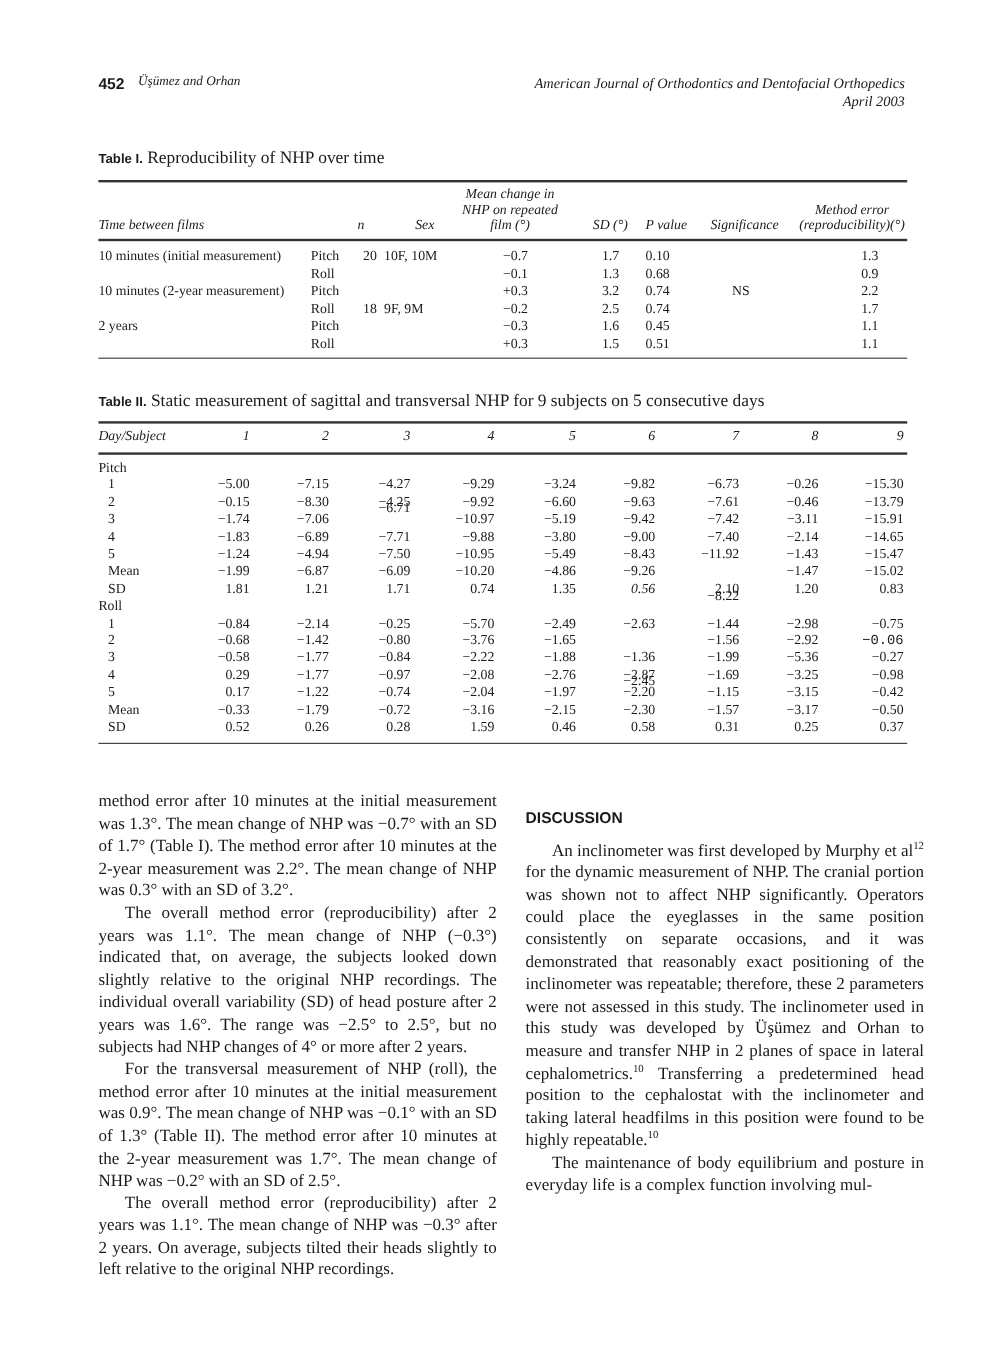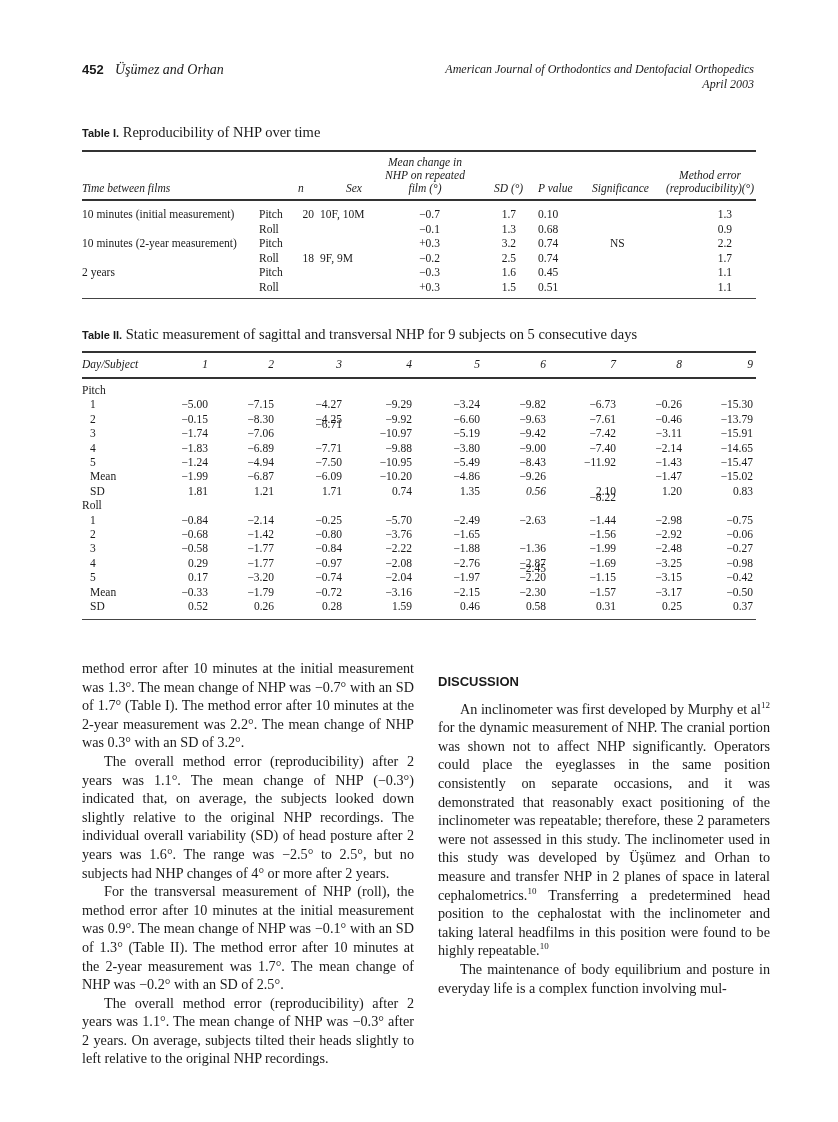--- a/index.html
+++ b/index.html
@@ -1,20 +1,20 @@
 <!DOCTYPE html>
 <html><head>
 <meta charset="utf-8">
 <style>
   html, body { margin: 0; padding: 0; background: #ffffff; }
   body { width: 838px; height: 1122px; position: relative; overflow: hidden;
          font-family: "Liberation Serif", serif; color: #1a1a1a; }
   .abs { position: absolute; }
   .hdr-num { left: 82px; top: 62px; font-family: "Liberation Sans", sans-serif; font-weight: bold; font-size: 13px; }
-  .hdr-auth { left: 115px; top: 62px; font-style: italic; font-size: 14px; }
+  .hdr-auth { left: 115px; top: 62px; font-style: italic; font-size: 11px; }
   .hdr-journal { right: 84px; top: 62px; font-style: italic; font-size: 12px; text-align: right; line-height: 15px; }
   .tcap { font-size: 14.5px; }
   .tcap .lbl { font-family: "Liberation Sans", sans-serif; font-size: 11px; font-weight: bold; }
   .rule-thick { position: absolute; height: 2px; background: #333; }
   .rule-thin { position: absolute; height: 1px; background: #444; }
   .cell { position: absolute; font-size: 11.5px; white-space: nowrap; }
   .it { font-style: italic; }
   .r { text-align: right; }
   .c { text-align: center; }
   .body-col { position: absolute; width: 332px; font-size: 14.2px; line-height: 18.6px; text-align: justify; }
@@ -219,44 +219,44 @@
     <div class="cell r" style="left: 703px; width: 50px; top: 513.6px;">−0.75</div>
     <div class="cell" style="left: 90px; top: 528px;">2</div>
     <div class="cell r" style="left: 158px; width: 50px; top: 528px;">−0.68</div>
     <div class="cell r" style="left: 224px; width: 50px; top: 528px;">−1.42</div>
     <div class="cell r" style="left: 292px; width: 50px; top: 528px;">−0.80</div>
     <div class="cell r" style="left: 362px; width: 50px; top: 528px;">−3.76</div>
     <div class="cell r" style="left: 430px; width: 50px; top: 528px;">−1.65</div>
     <div class="cell r" style="left: 496px; width: 50px; top: 528px; margin-top: 34px;">−2.45</div>
     <div class="cell r" style="left: 566px; width: 50px; top: 528px;">−1.56</div>
     <div class="cell r" style="left: 632px; width: 50px; top: 528px;">−2.92</div>
-    <div class="cell r" style="left: 703px; width: 50px; top: 528px;">−0.06</div>
+    <div class="cell r" style="left: 703px; width: 50px; top: 528px; font-family: Liberation Mono, monospace;">−0.06</div>
     <div class="cell" style="left: 90px; top: 542.4px;">3</div>
     <div class="cell r" style="left: 158px; width: 50px; top: 542.4px;">−0.58</div>
     <div class="cell r" style="left: 224px; width: 50px; top: 542.4px;">−1.77</div>
     <div class="cell r" style="left: 292px; width: 50px; top: 542.4px;">−0.84</div>
     <div class="cell r" style="left: 362px; width: 50px; top: 542.4px;">−2.22</div>
     <div class="cell r" style="left: 430px; width: 50px; top: 542.4px;">−1.88</div>
     <div class="cell r" style="left: 496px; width: 50px; top: 542.4px;">−1.36</div>
     <div class="cell r" style="left: 566px; width: 50px; top: 542.4px;">−1.99</div>
-    <div class="cell r" style="left: 632px; width: 50px; top: 542.4px;">−2.48</div>
+    <div class="cell r" style="left: 632px; width: 50px; top: 542.4px;">−5.36</div>
     <div class="cell r" style="left: 703px; width: 50px; top: 542.4px;">−0.27</div>
     <div class="cell" style="left: 90px; top: 556.8px;">4</div>
     <div class="cell r" style="left: 158px; width: 50px; top: 556.8px;">0.29</div>
     <div class="cell r" style="left: 224px; width: 50px; top: 556.8px;">−1.77</div>
     <div class="cell r" style="left: 292px; width: 50px; top: 556.8px;">−0.97</div>
     <div class="cell r" style="left: 362px; width: 50px; top: 556.8px;">−2.08</div>
     <div class="cell r" style="left: 430px; width: 50px; top: 556.8px;">−2.76</div>
     <div class="cell r" style="left: 496px; width: 50px; top: 556.8px;">−2.87</div>
     <div class="cell r" style="left: 566px; width: 50px; top: 556.8px;">−1.69</div>
     <div class="cell r" style="left: 632px; width: 50px; top: 556.8px;">−3.25</div>
     <div class="cell r" style="left: 703px; width: 50px; top: 556.8px;">−0.98</div>
     <div class="cell" style="left: 90px; top: 571.2px;">5</div>
     <div class="cell r" style="left: 158px; width: 50px; top: 571.2px;">0.17</div>
-    <div class="cell r" style="left: 224px; width: 50px; top: 571.2px;">−3.20</div>
+    <div class="cell r" style="left: 224px; width: 50px; top: 571.2px;">−1.22</div>
     <div class="cell r" style="left: 292px; width: 50px; top: 571.2px;">−0.74</div>
     <div class="cell r" style="left: 362px; width: 50px; top: 571.2px;">−2.04</div>
     <div class="cell r" style="left: 430px; width: 50px; top: 571.2px;">−1.97</div>
     <div class="cell r" style="left: 496px; width: 50px; top: 571.2px;">−2.20</div>
     <div class="cell r" style="left: 566px; width: 50px; top: 571.2px;">−1.15</div>
     <div class="cell r" style="left: 632px; width: 50px; top: 571.2px;">−3.15</div>
     <div class="cell r" style="left: 703px; width: 50px; top: 571.2px;">−0.42</div>
     <div class="cell" style="left: 90px; top: 585.6px;">Mean</div>
     <div class="cell r" style="left: 158px; width: 50px; top: 585.6px;">−0.33</div>
     <div class="cell r" style="left: 224px; width: 50px; top: 585.6px;">−1.79</div>

